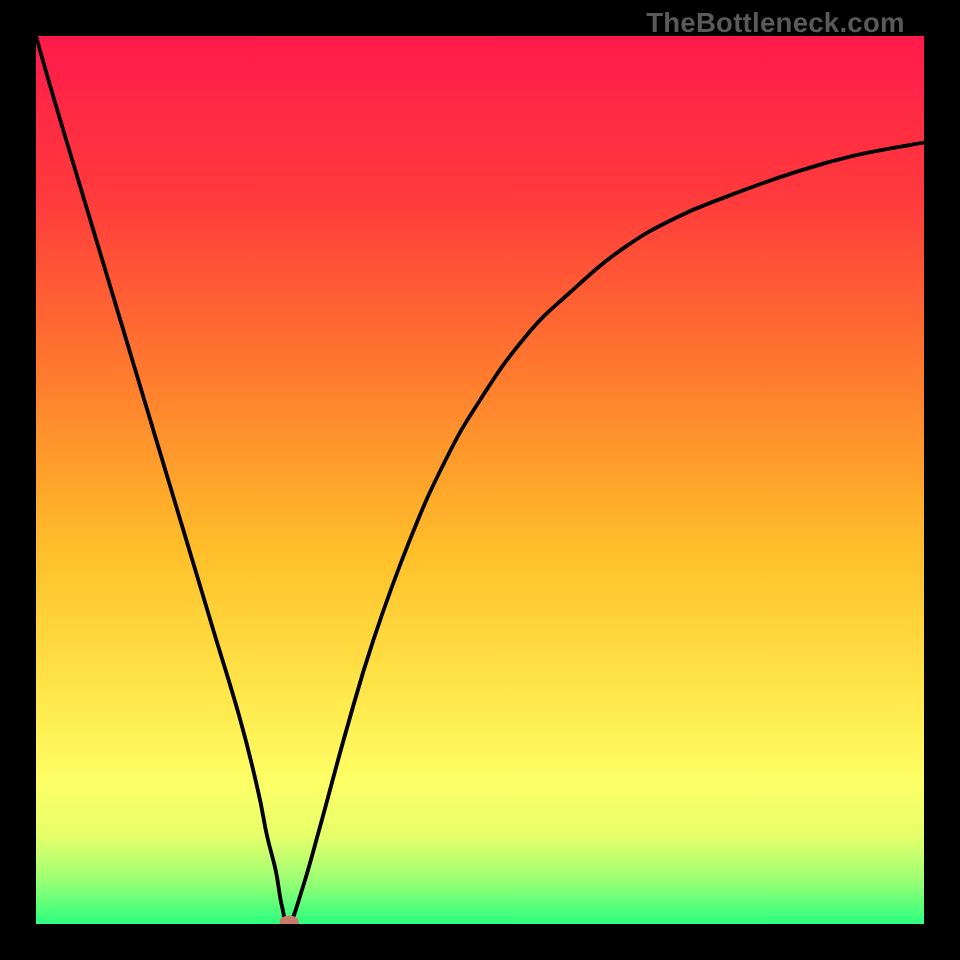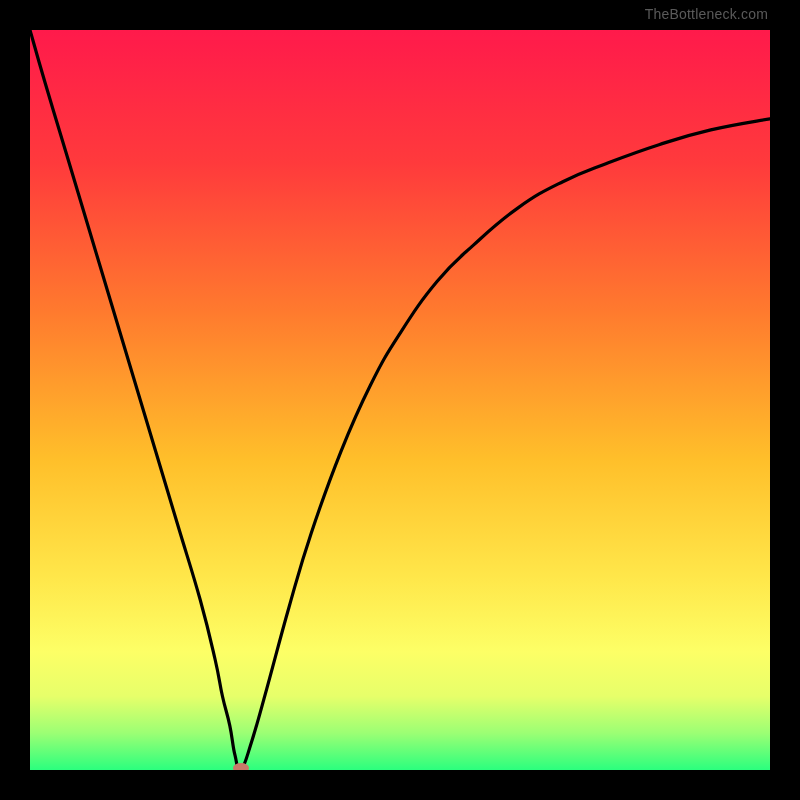--- a/index.html
+++ b/index.html
@@ -29,24 +29,24 @@
   .gradient-bg {
     position: absolute;
     left: 0;
     top: 0;
     width: 100%;
     height: 100%;
   }
   .watermark {
     position: absolute;
     top: 6px;
-    right: 32px;
+    right: 46px;
     font-family: Arial, Helvetica, sans-serif;
-    font-size: 14px;
-    font-weight: 400;
+    font-size: 23px;
+    font-weight: 700;
     color: #5a5a5a;
     letter-spacing: 0.2px;
   }
   .curve-svg {
     position: absolute;
     left: 0;
     top: 0;
     width: 100%;
     height: 100%;
   }

